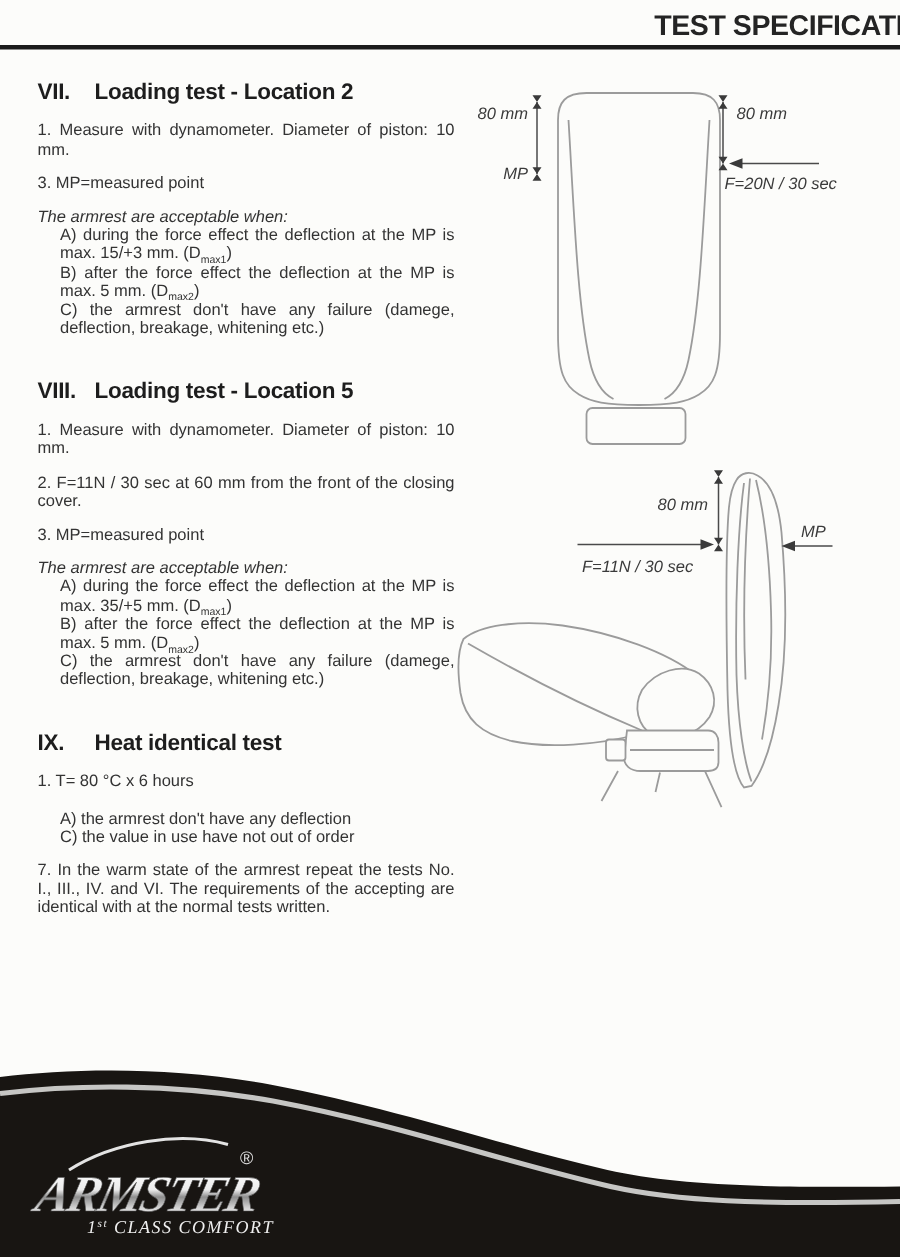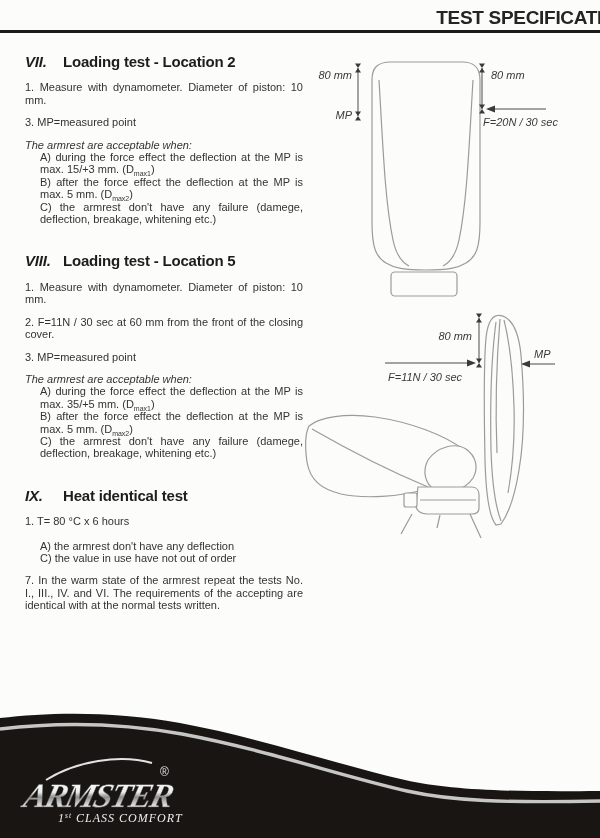--- a/index.html
+++ b/index.html
@@ -23,21 +23,21 @@
   
   .text-col {
     position:absolute; left:25px; top:56px; width:278px;
     font-size:11px; line-height:12.4px; text-align:justify;
   }
   .section + .section { margin-top:30px; }
   .sec-h {
     font-size:15px; font-weight:bold; color:#1d1d1d;
     margin:0 0 13px 0; text-align:left; letter-spacing:-0.2px;
   }
-  .sec-num { display:inline-block; min-width:38px;font-style:italic; }
+  .sec-num { display:inline-block; min-width:38px; }
   .para { margin:0 0 10px 0; }
   .intro { margin:3px 0 0 0;font-style:italic; }
   .criteria { margin-left:15px; }
   .crit { margin:0; }
   .crit sub { font-size:7px; line-height:0; }
   .list-plain { margin-left:15px; margin-top:12px; margin-bottom:10px; }
   
   .diagram { position:absolute; }
   .dim-text { font-style:italic; font-size:11px; fill:#3a3a3a; font-family:"Liberation Sans", sans-serif; }
   

